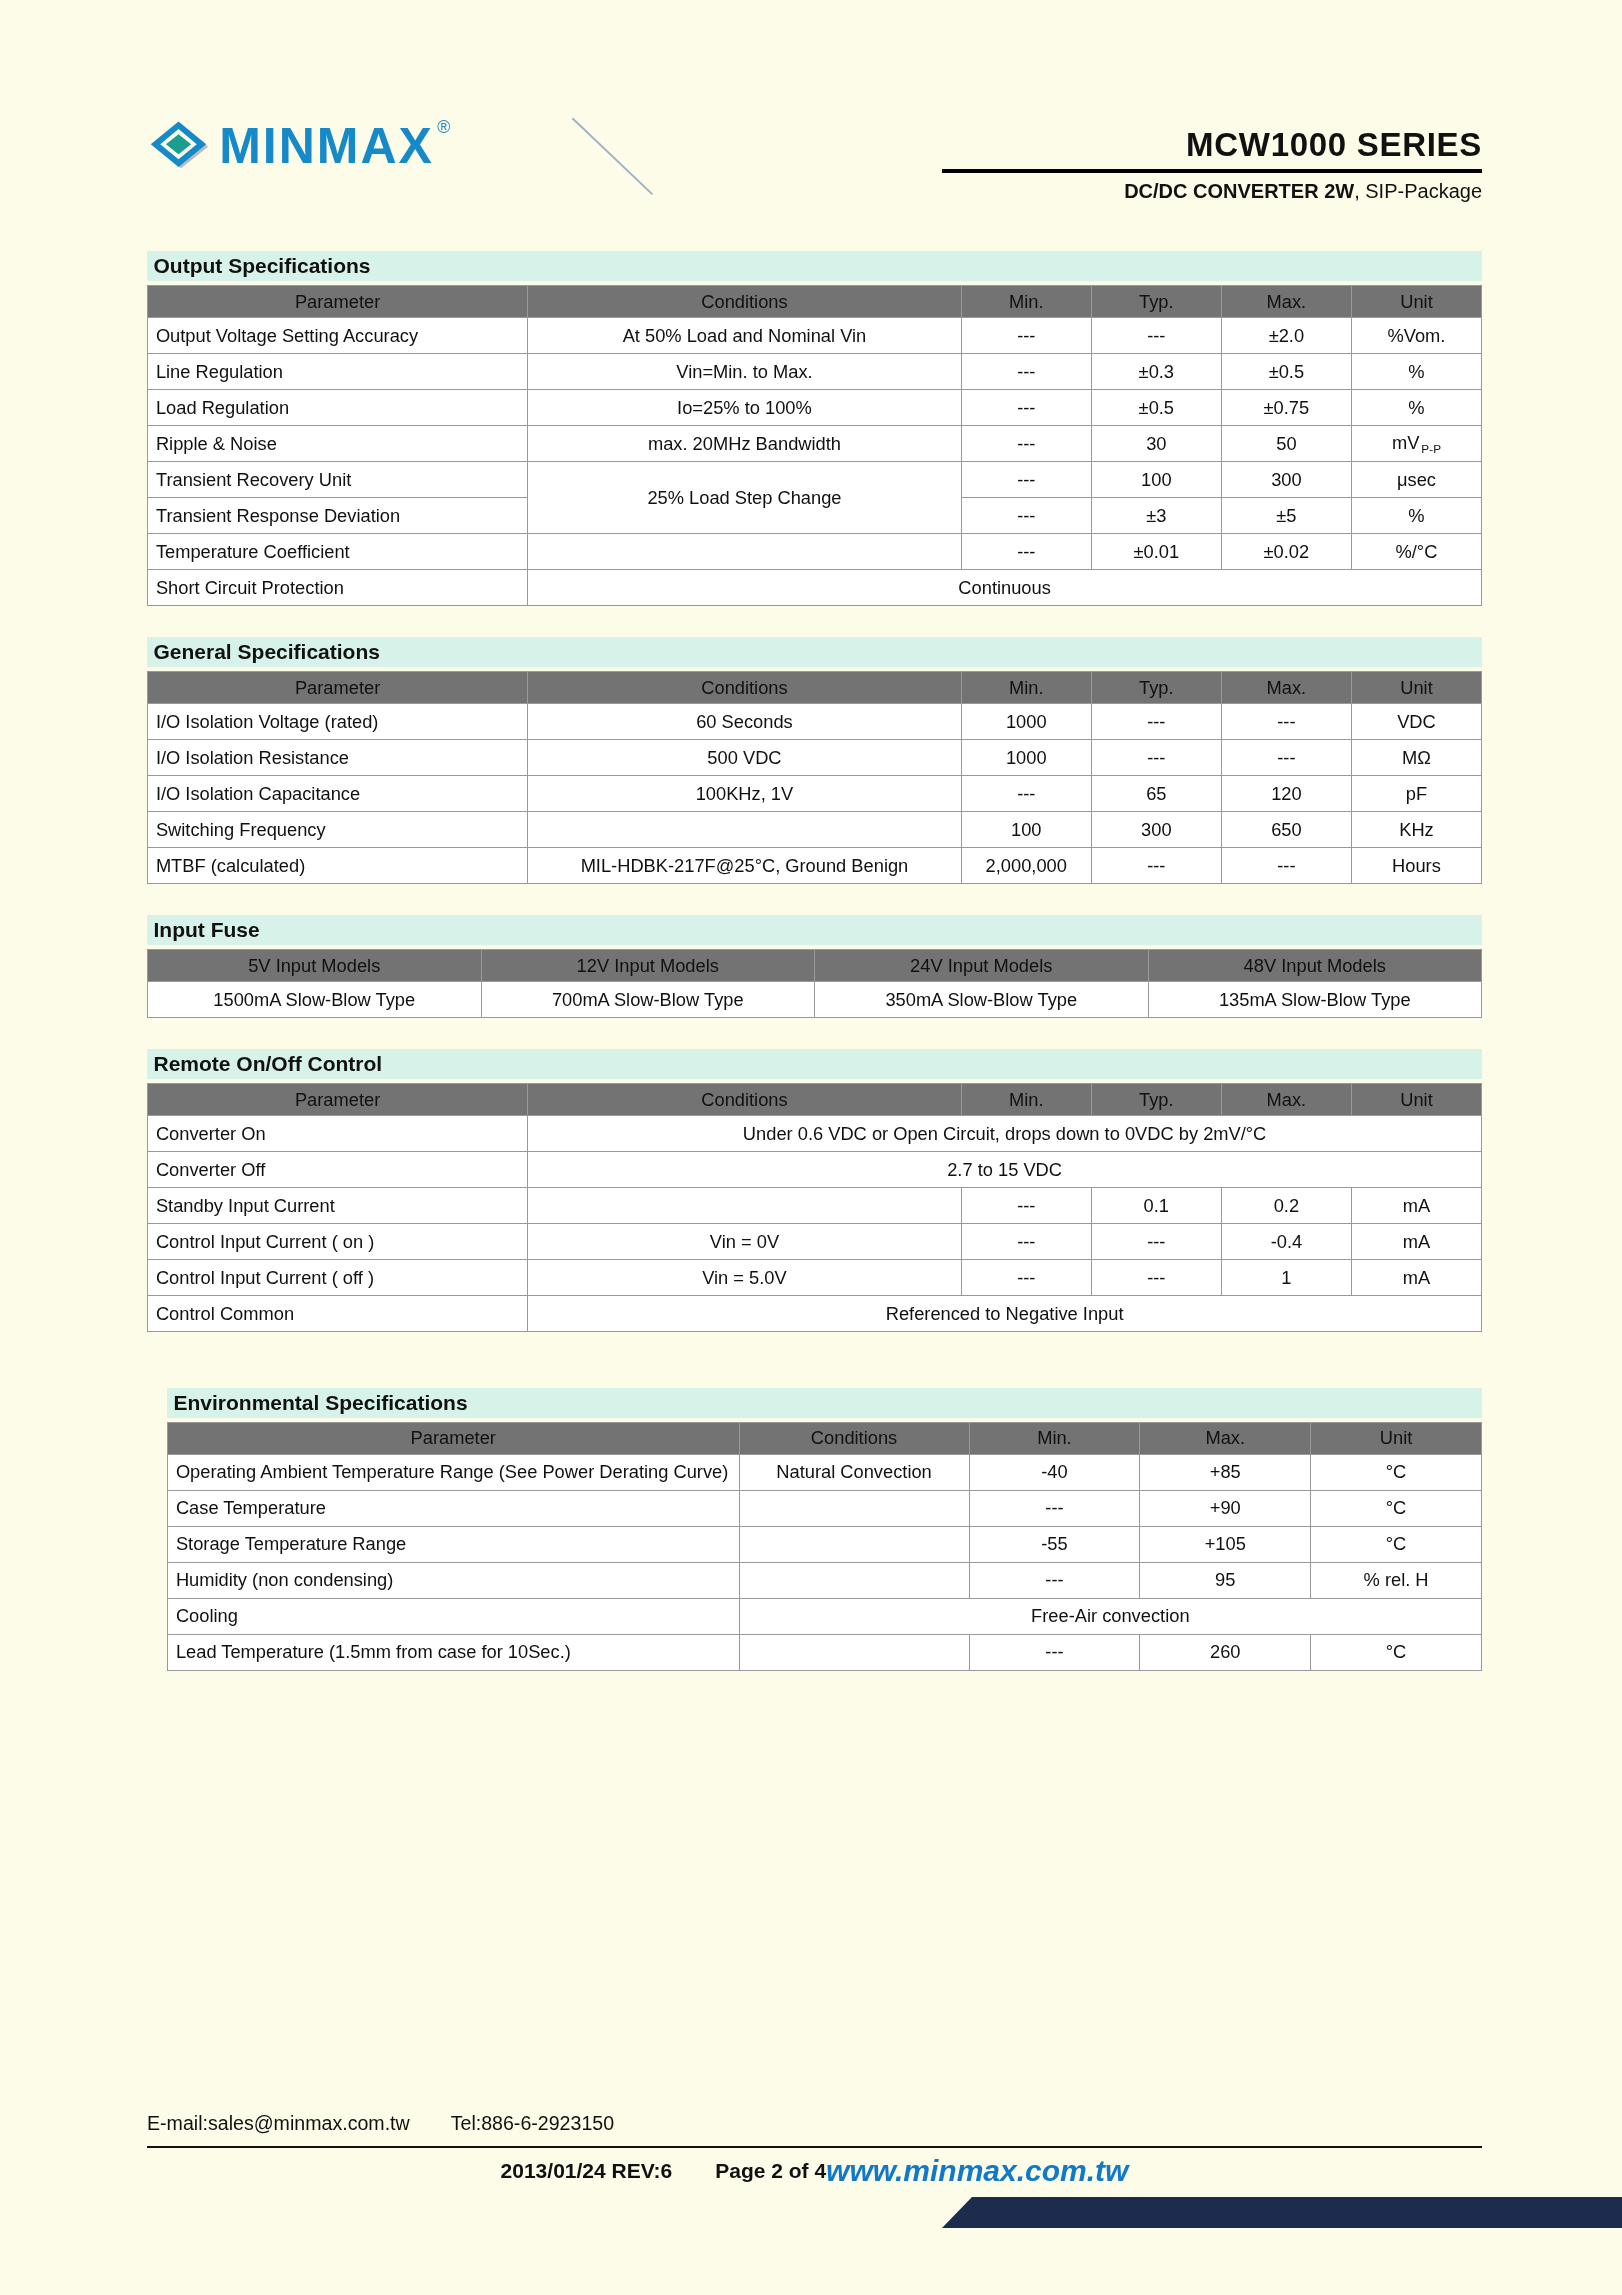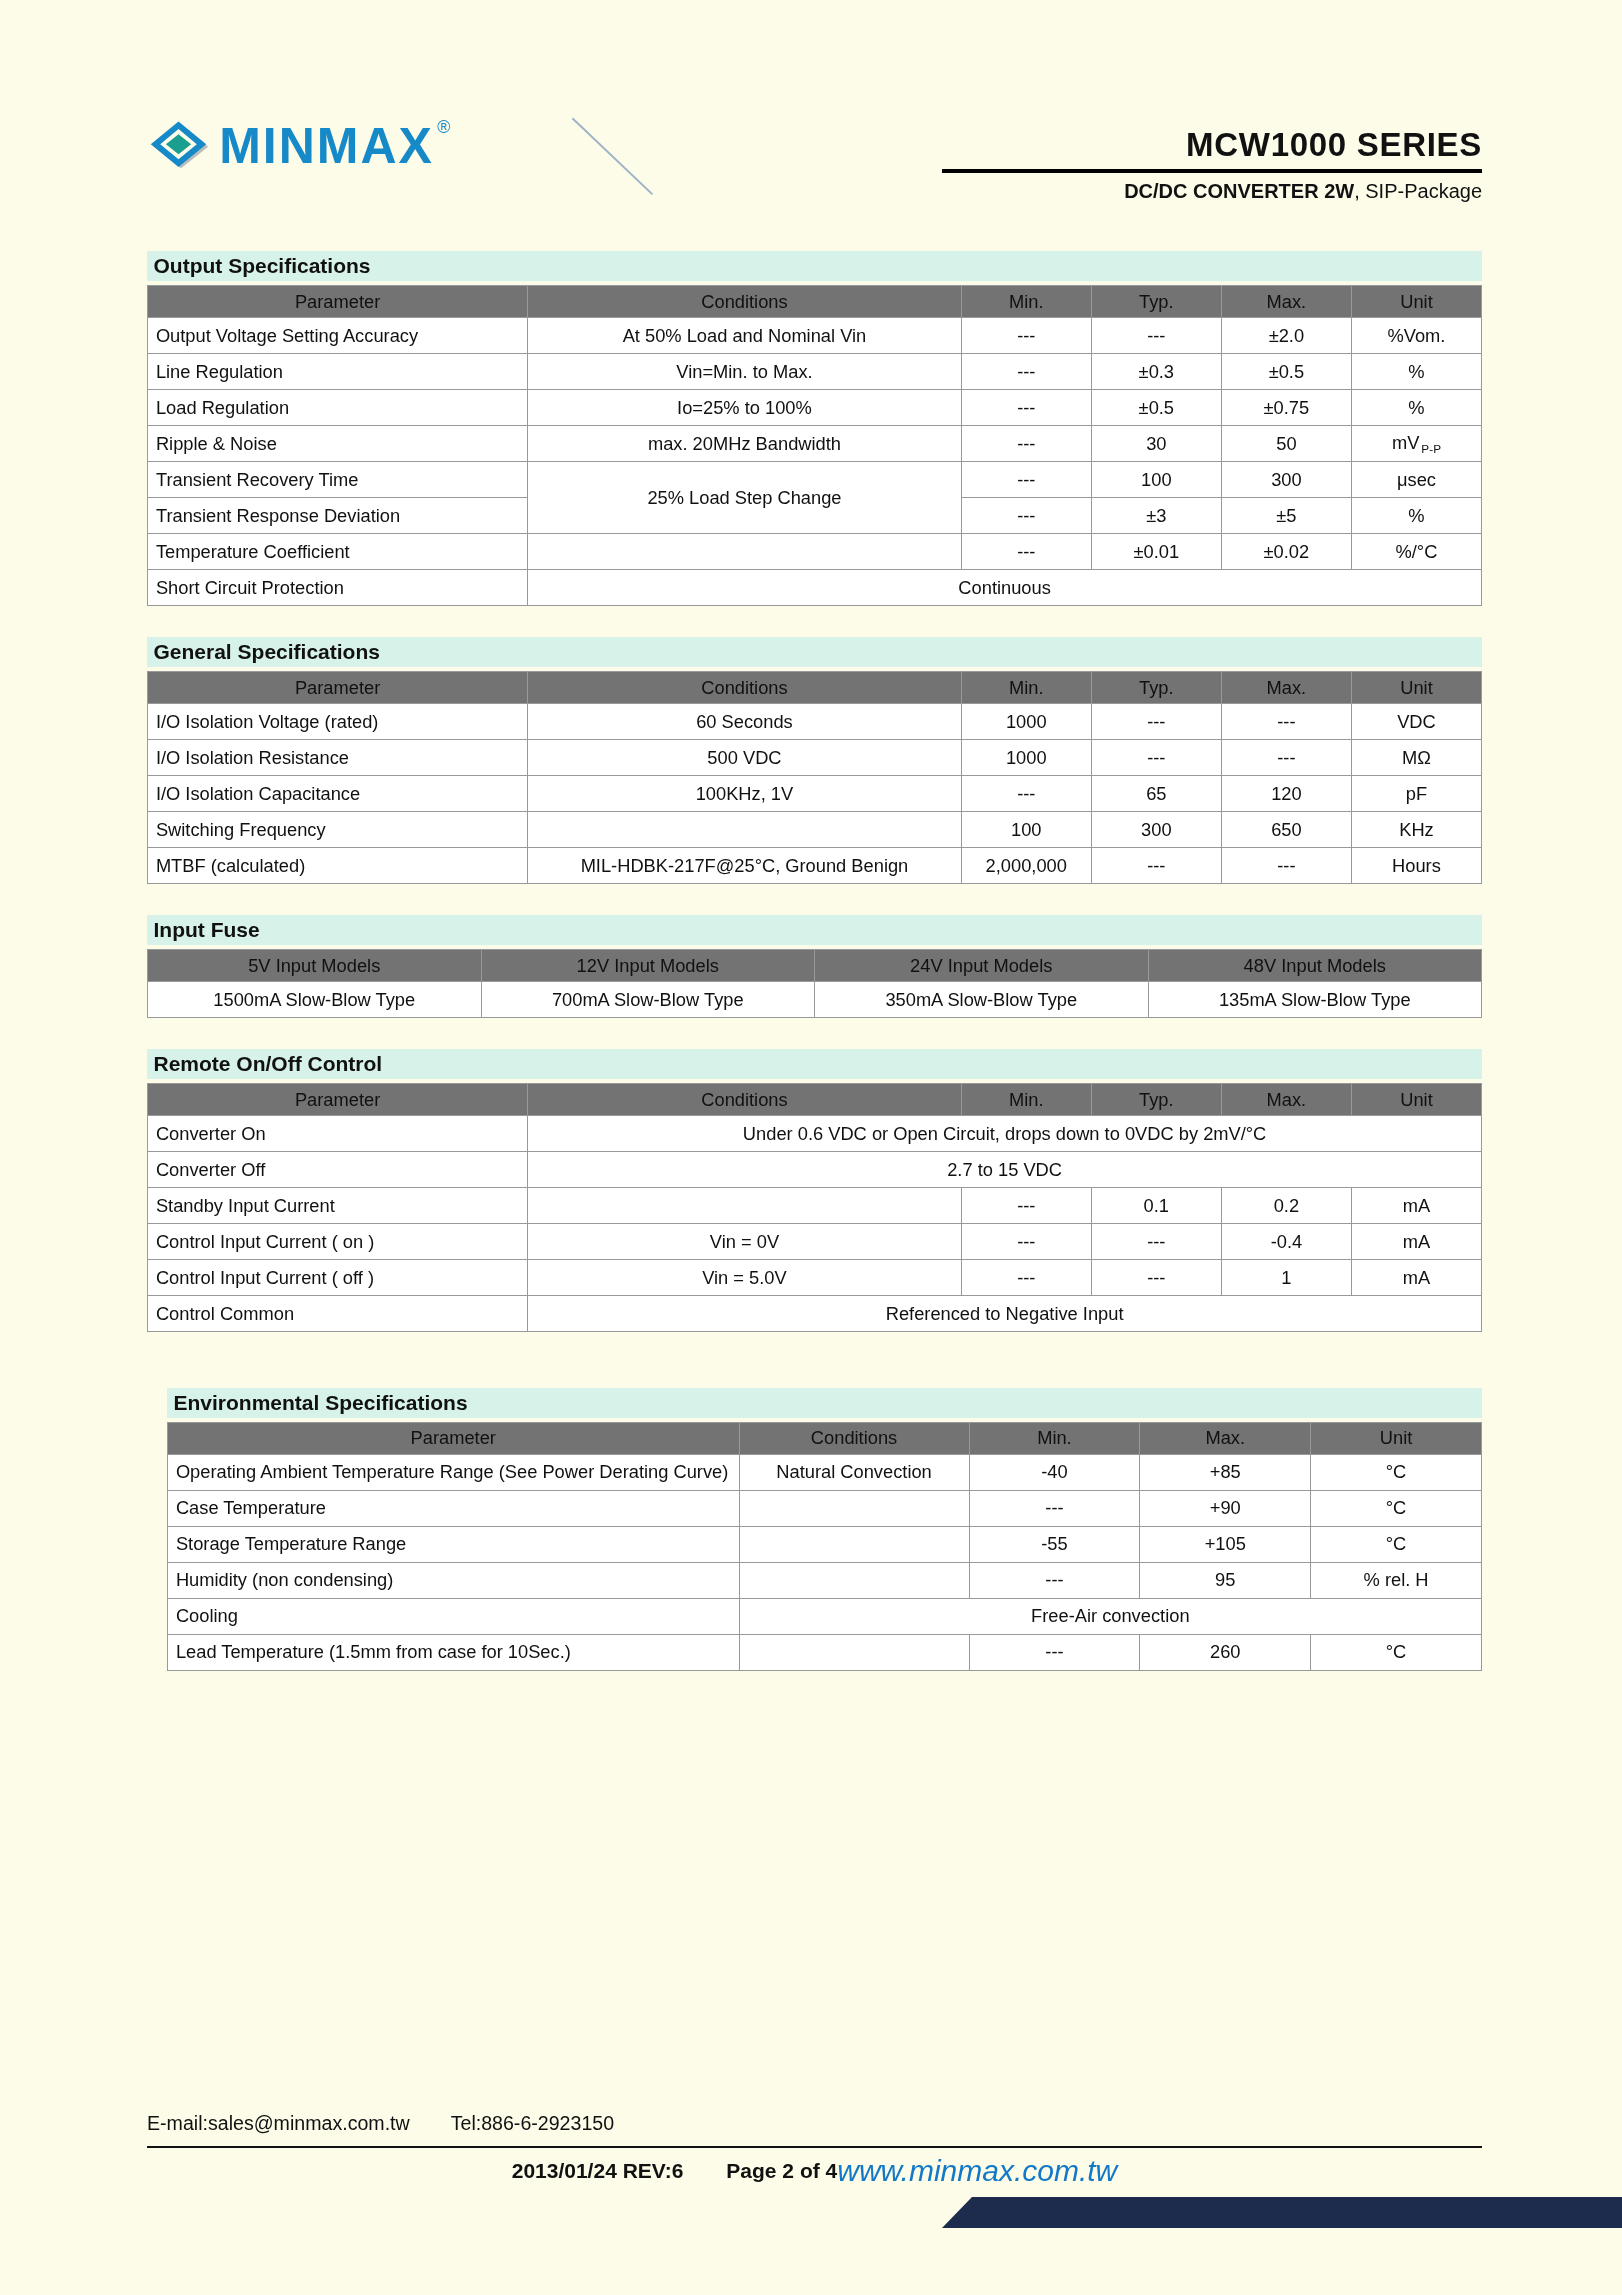--- a/index.html
+++ b/index.html
@@ -41,21 +41,21 @@
   .sub{font-size:11.8px;vertical-align:sub;margin-left:2px;}
 
   
   .footer{position:absolute;left:147px;top:2112px;width:1335px;}
   .footer-contact{font-size:19.6px;}
   .footer-contact .tel{margin-left:41px;}
   .footer-rule{height:2px;background:#111;margin-top:10.5px;}
   .footer-bottom{display:flex;justify-content:center;align-items:center;margin-top:6.5px;}
   .footer-rev{font-size:21px;font-weight:bold;}
   .footer-rev .pg{margin-left:43px;}
-  .website{font-size:30px;font-weight:normal;font-style:italic;color:#1278c8;}
+  .website{font-size:30px;font-weight:bold;font-style:italic;color:#1278c8;}
   .bottom-bar{position:absolute;top:2197px;left:942px;right:0;height:31px;background:#1d2b4c;
               clip-path:polygon(30px 0,100% 0,100% 100%,0 100%);}
 </style>
 </head>
 <body>
 
 <div class="page">
   <div class="content">
 
     <div class="header">
@@ -129,21 +129,21 @@
           </tr>
           <tr>
             <td class="param">Ripple &amp; Noise</td>
             <td>max. 20MHz Bandwidth</td>
             <td>---</td>
             <td>30</td>
             <td>50</td>
             <td><span>mV</span><span class="sub">P-P</span></td>
           </tr>
           <tr>
-            <td class="param">Transient Recovery Time</td>
+            <td class="param">Transient Recovery Unit</td>
             <td rowspan="2">25% Load Step Change</td>
             <td>---</td>
             <td>100</td>
             <td>300</td>
             <td>μsec</td>
           </tr>
           <tr>
             <td class="param">Transient Response Deviation</td>
             <td>---</td>
             <td>±3</td>

